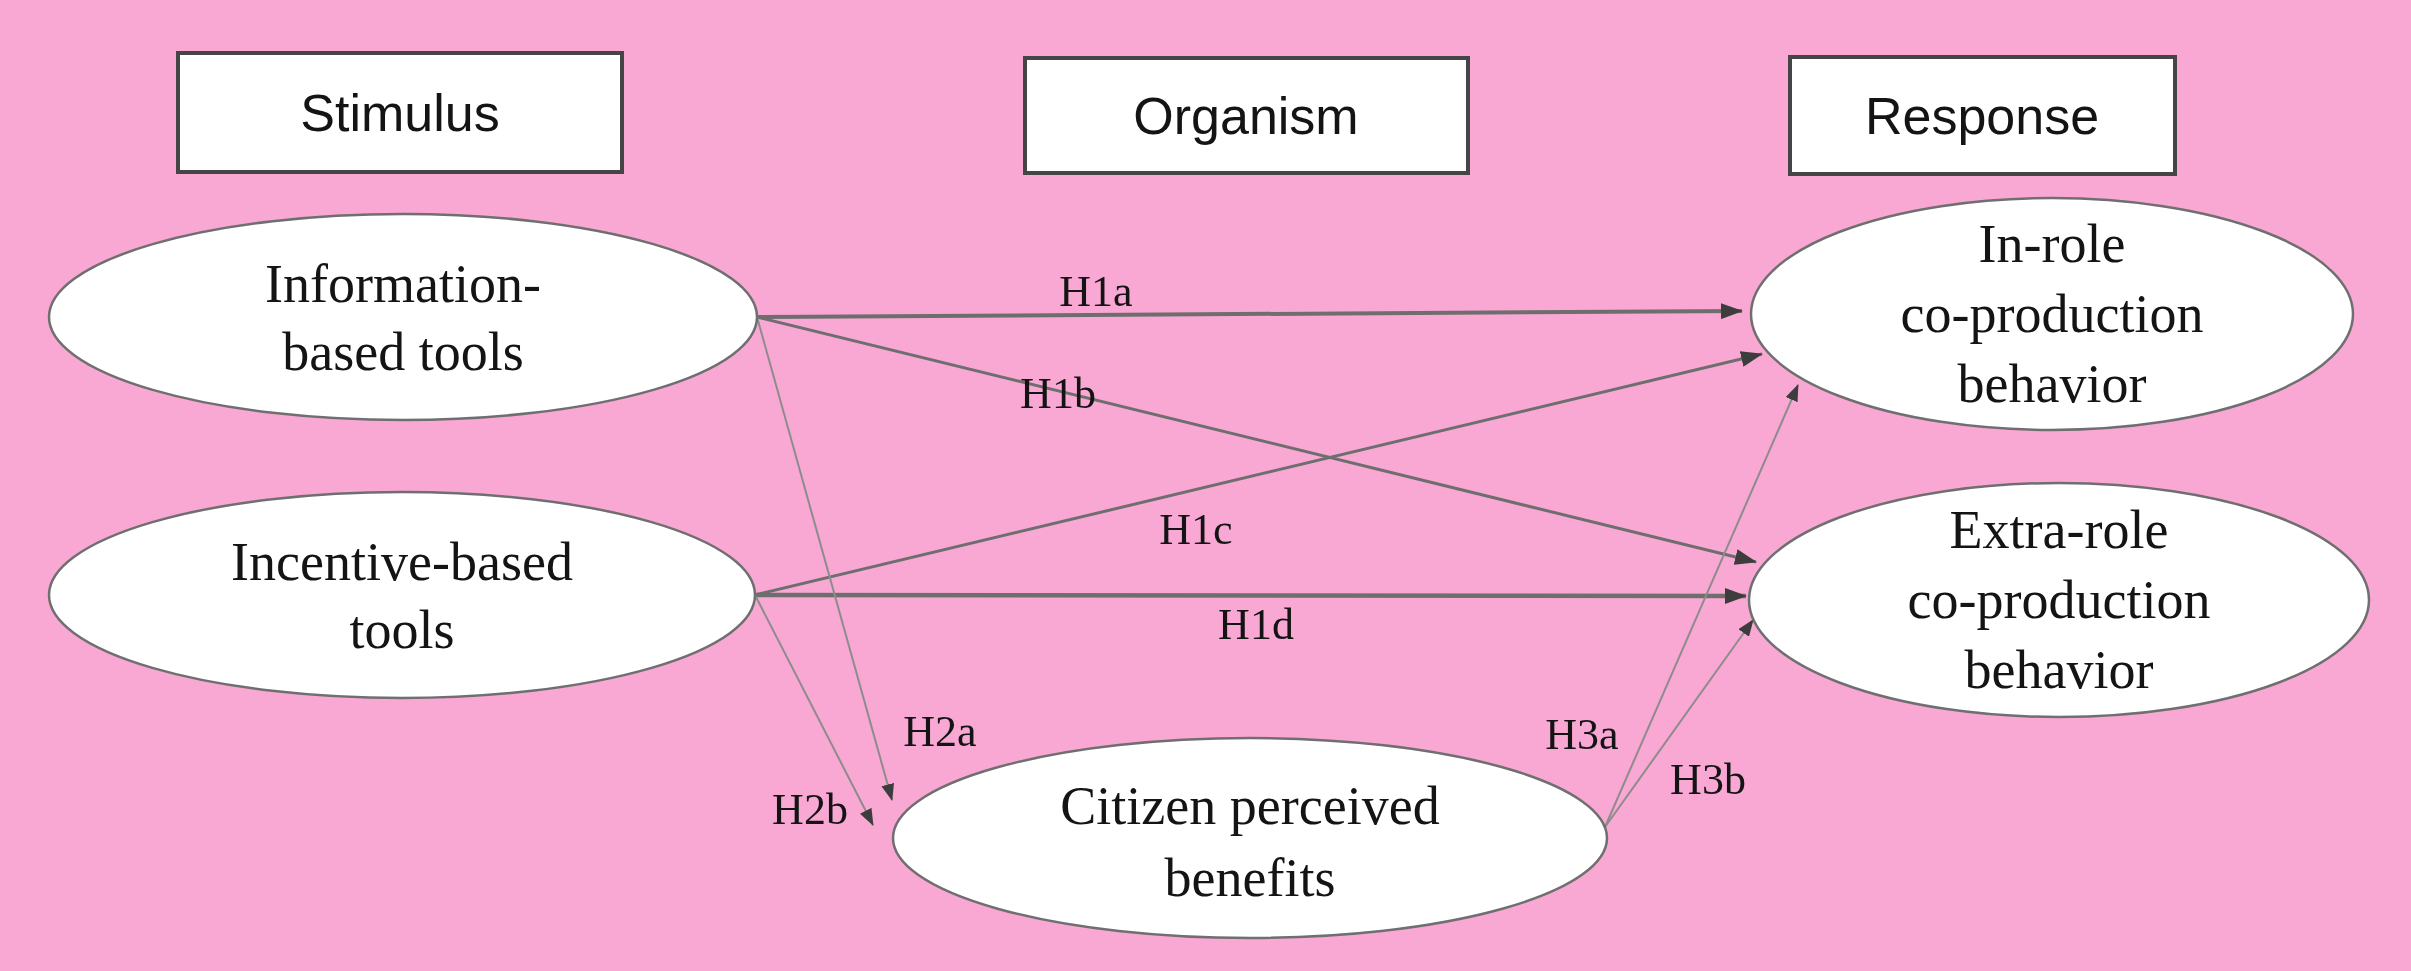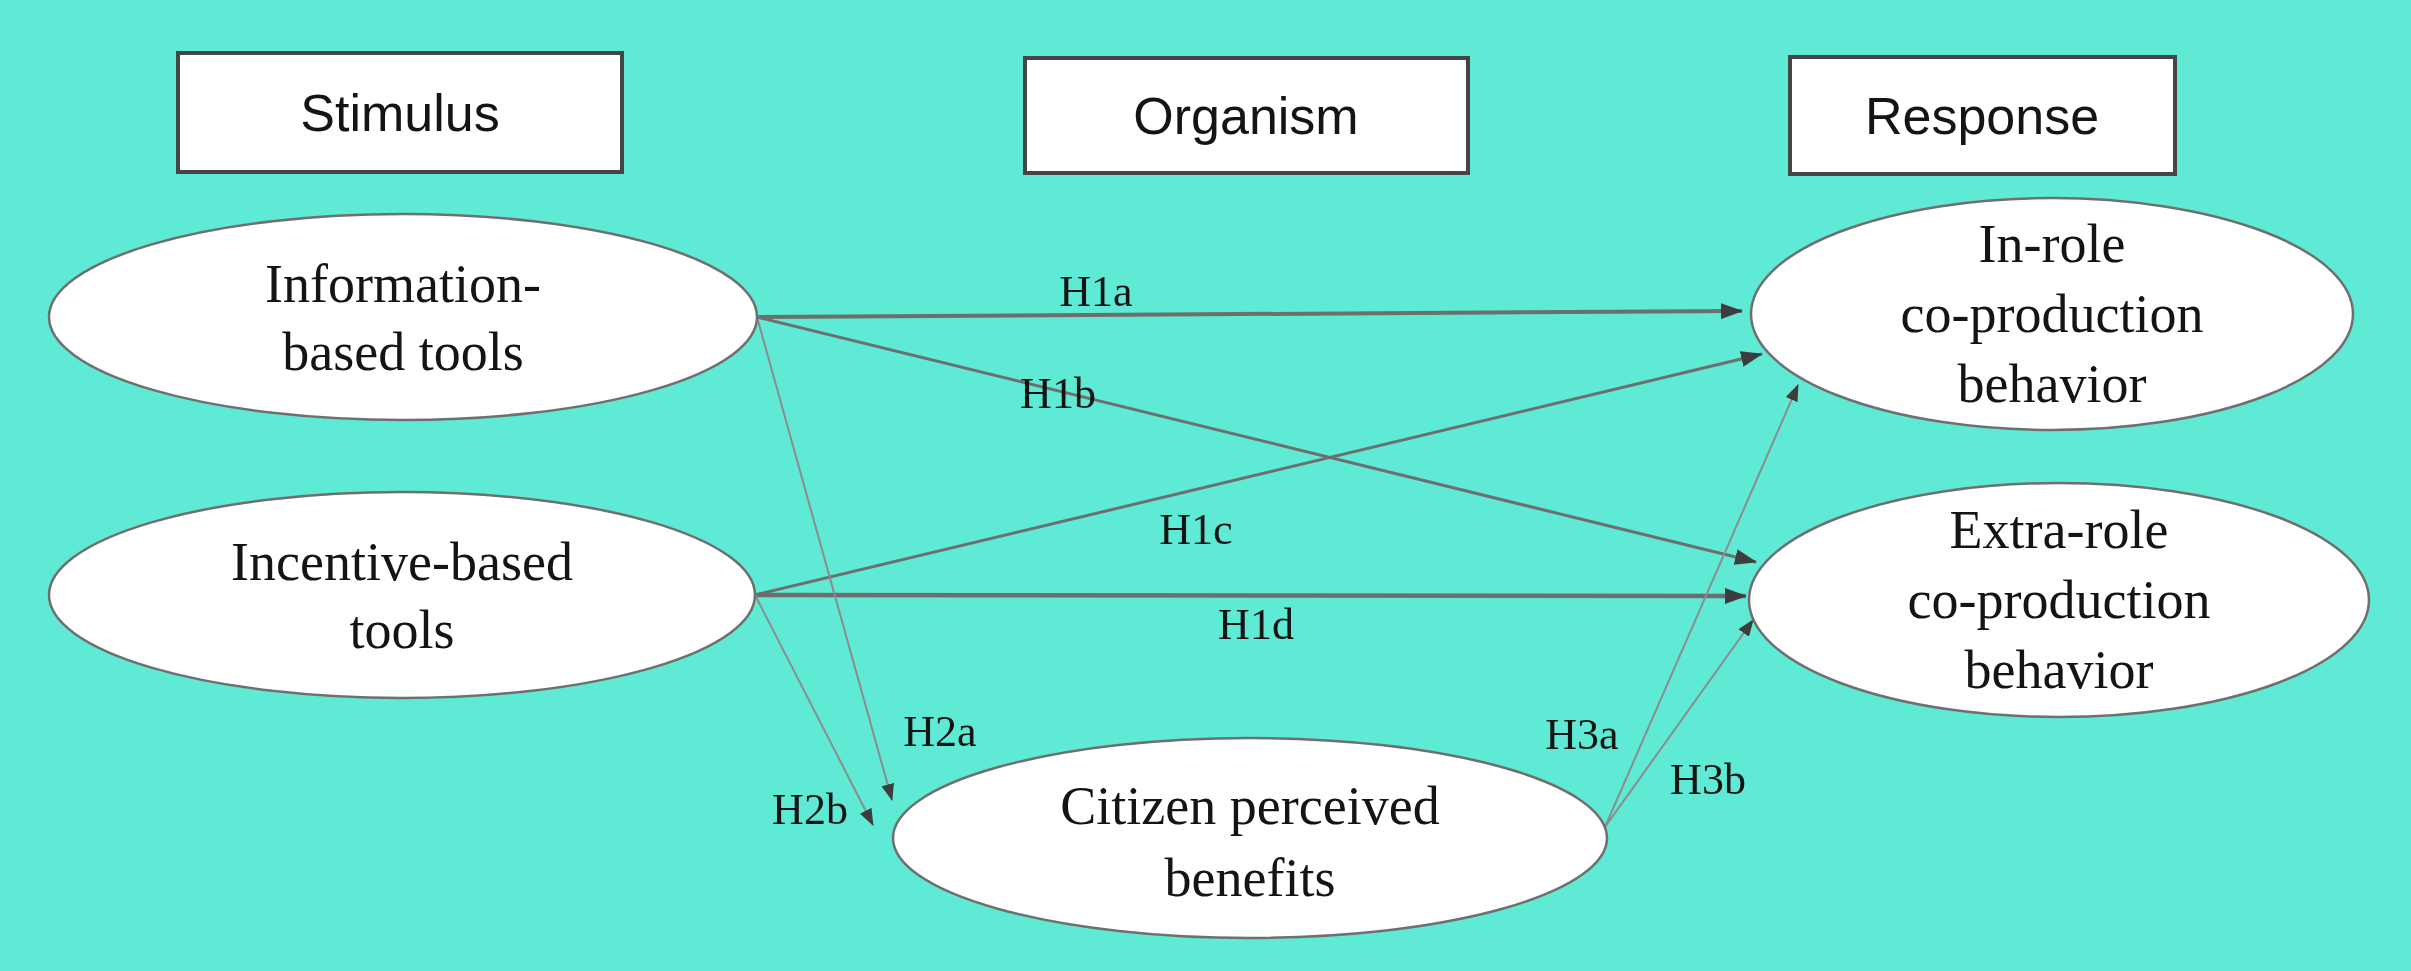--- a/index.html
+++ b/index.html
@@ -4,21 +4,21 @@
 <style>
   html, body {
     margin: 0;
     padding: 0;
     background: #ffffff;
   }
   .canvas-wrap {
     position: relative;
     width: 2411px;
     height: 971px;
-    background: #5eead4;
+    background: #f9a8d4;
     overflow: hidden;
   }
   svg { display: block; }
   .box-rect {
     fill: #ffffff;
     stroke: #454545;
     stroke-width: 4;
   }
   .node-ellipse {
     fill: #ffffff;

